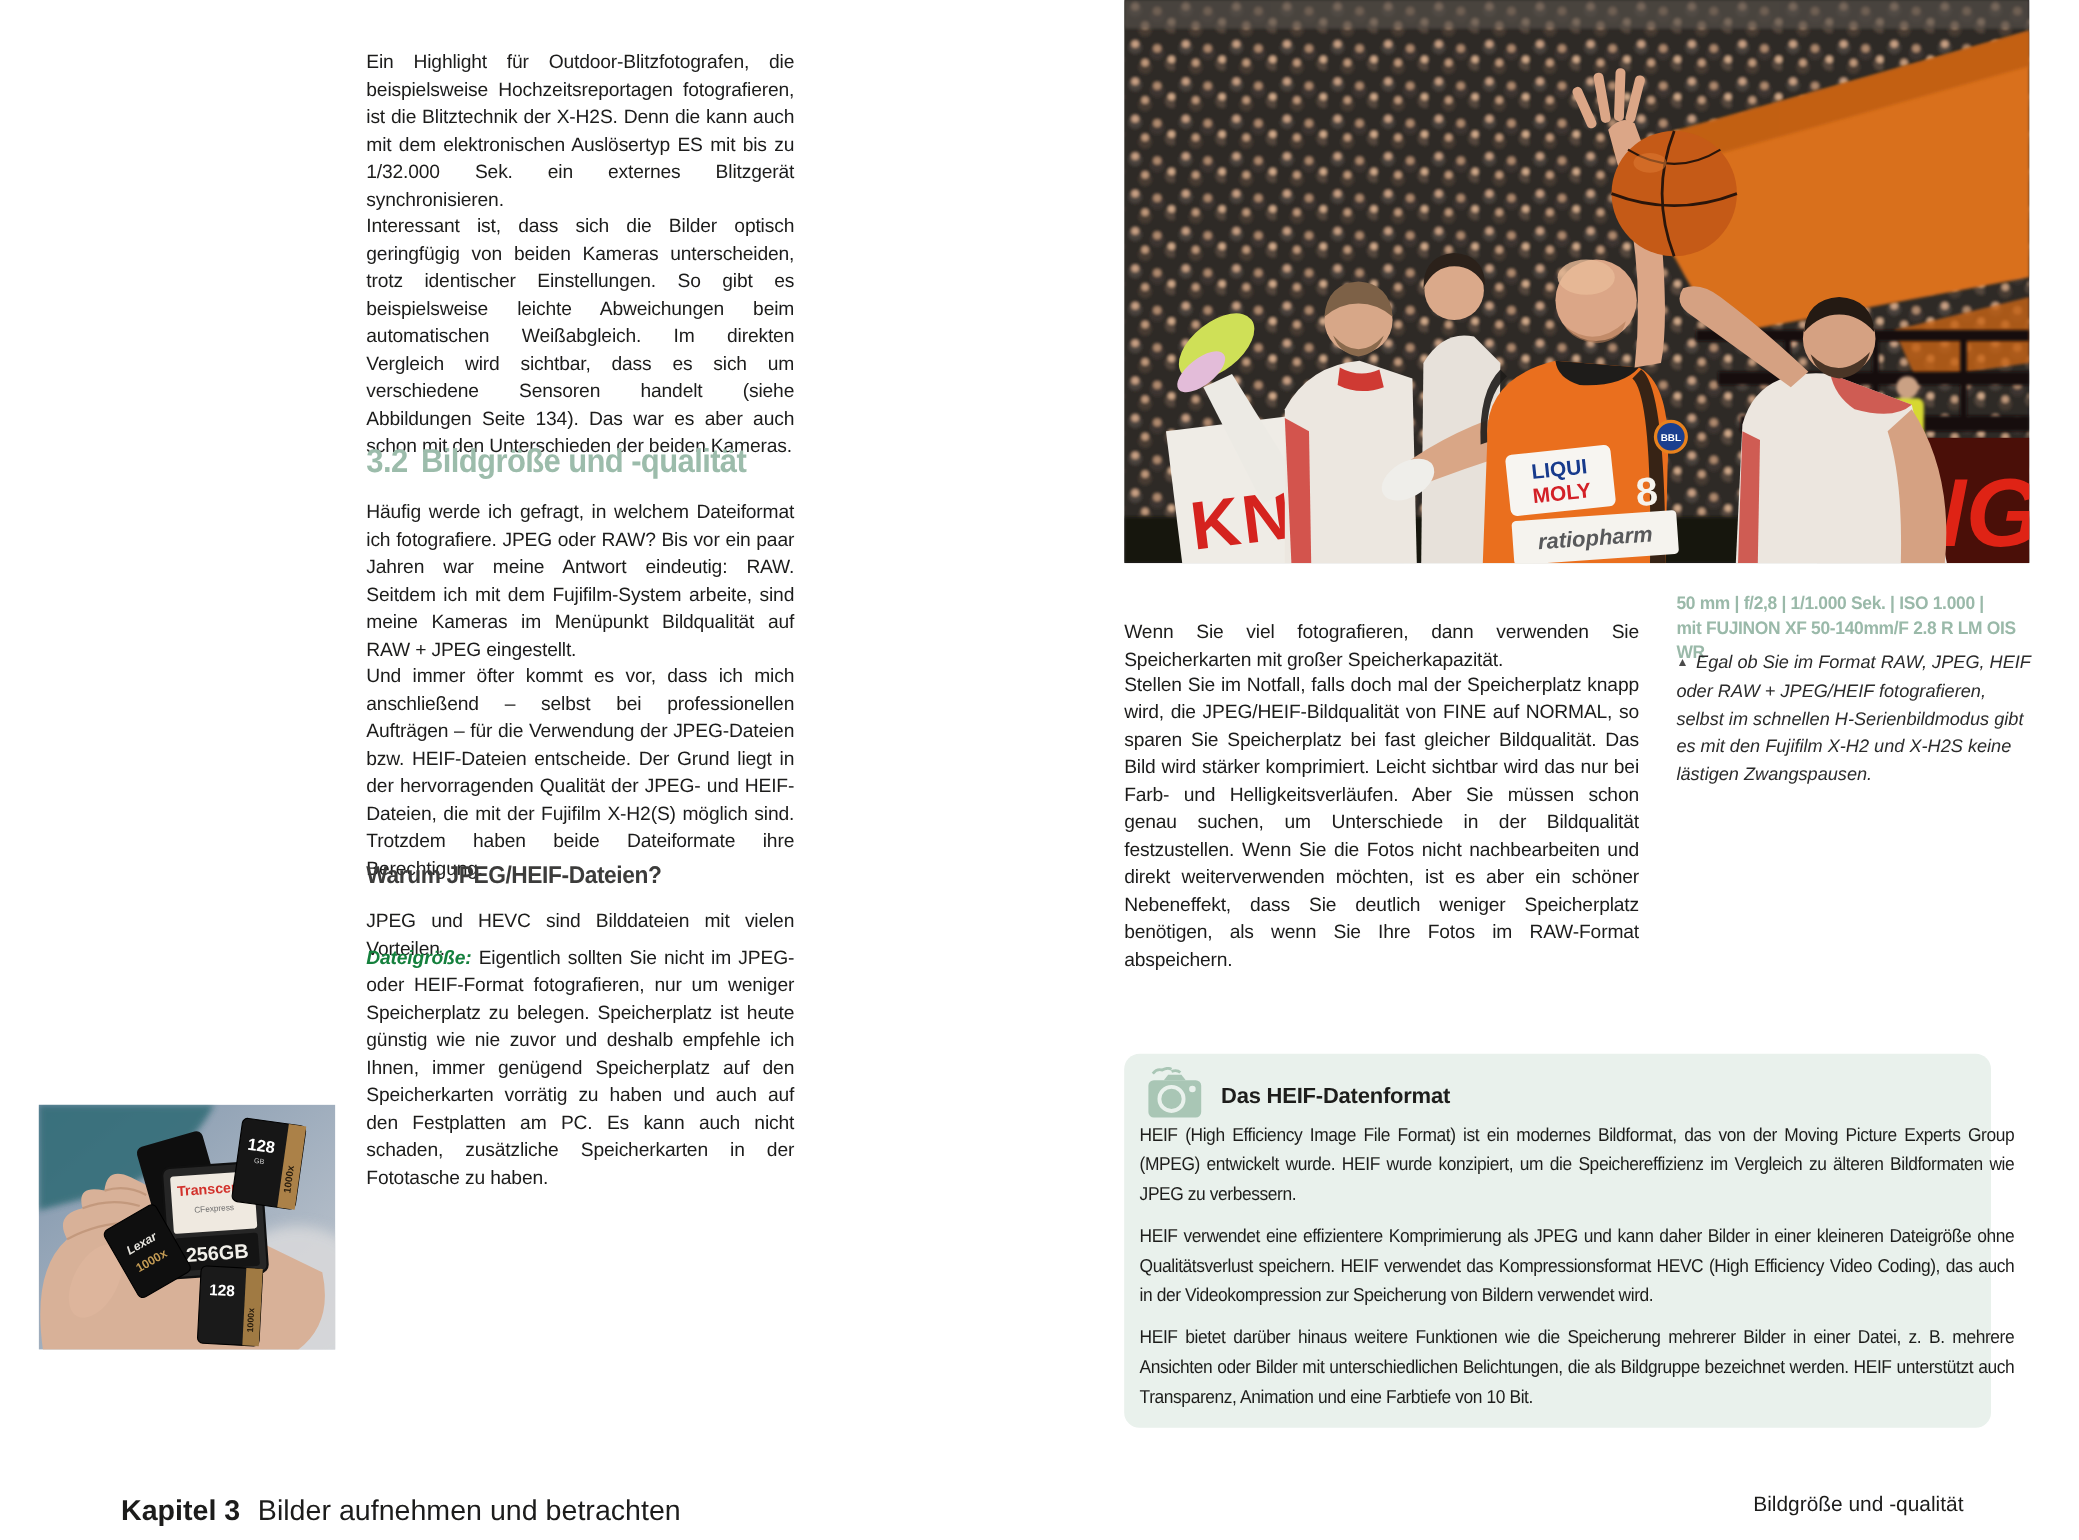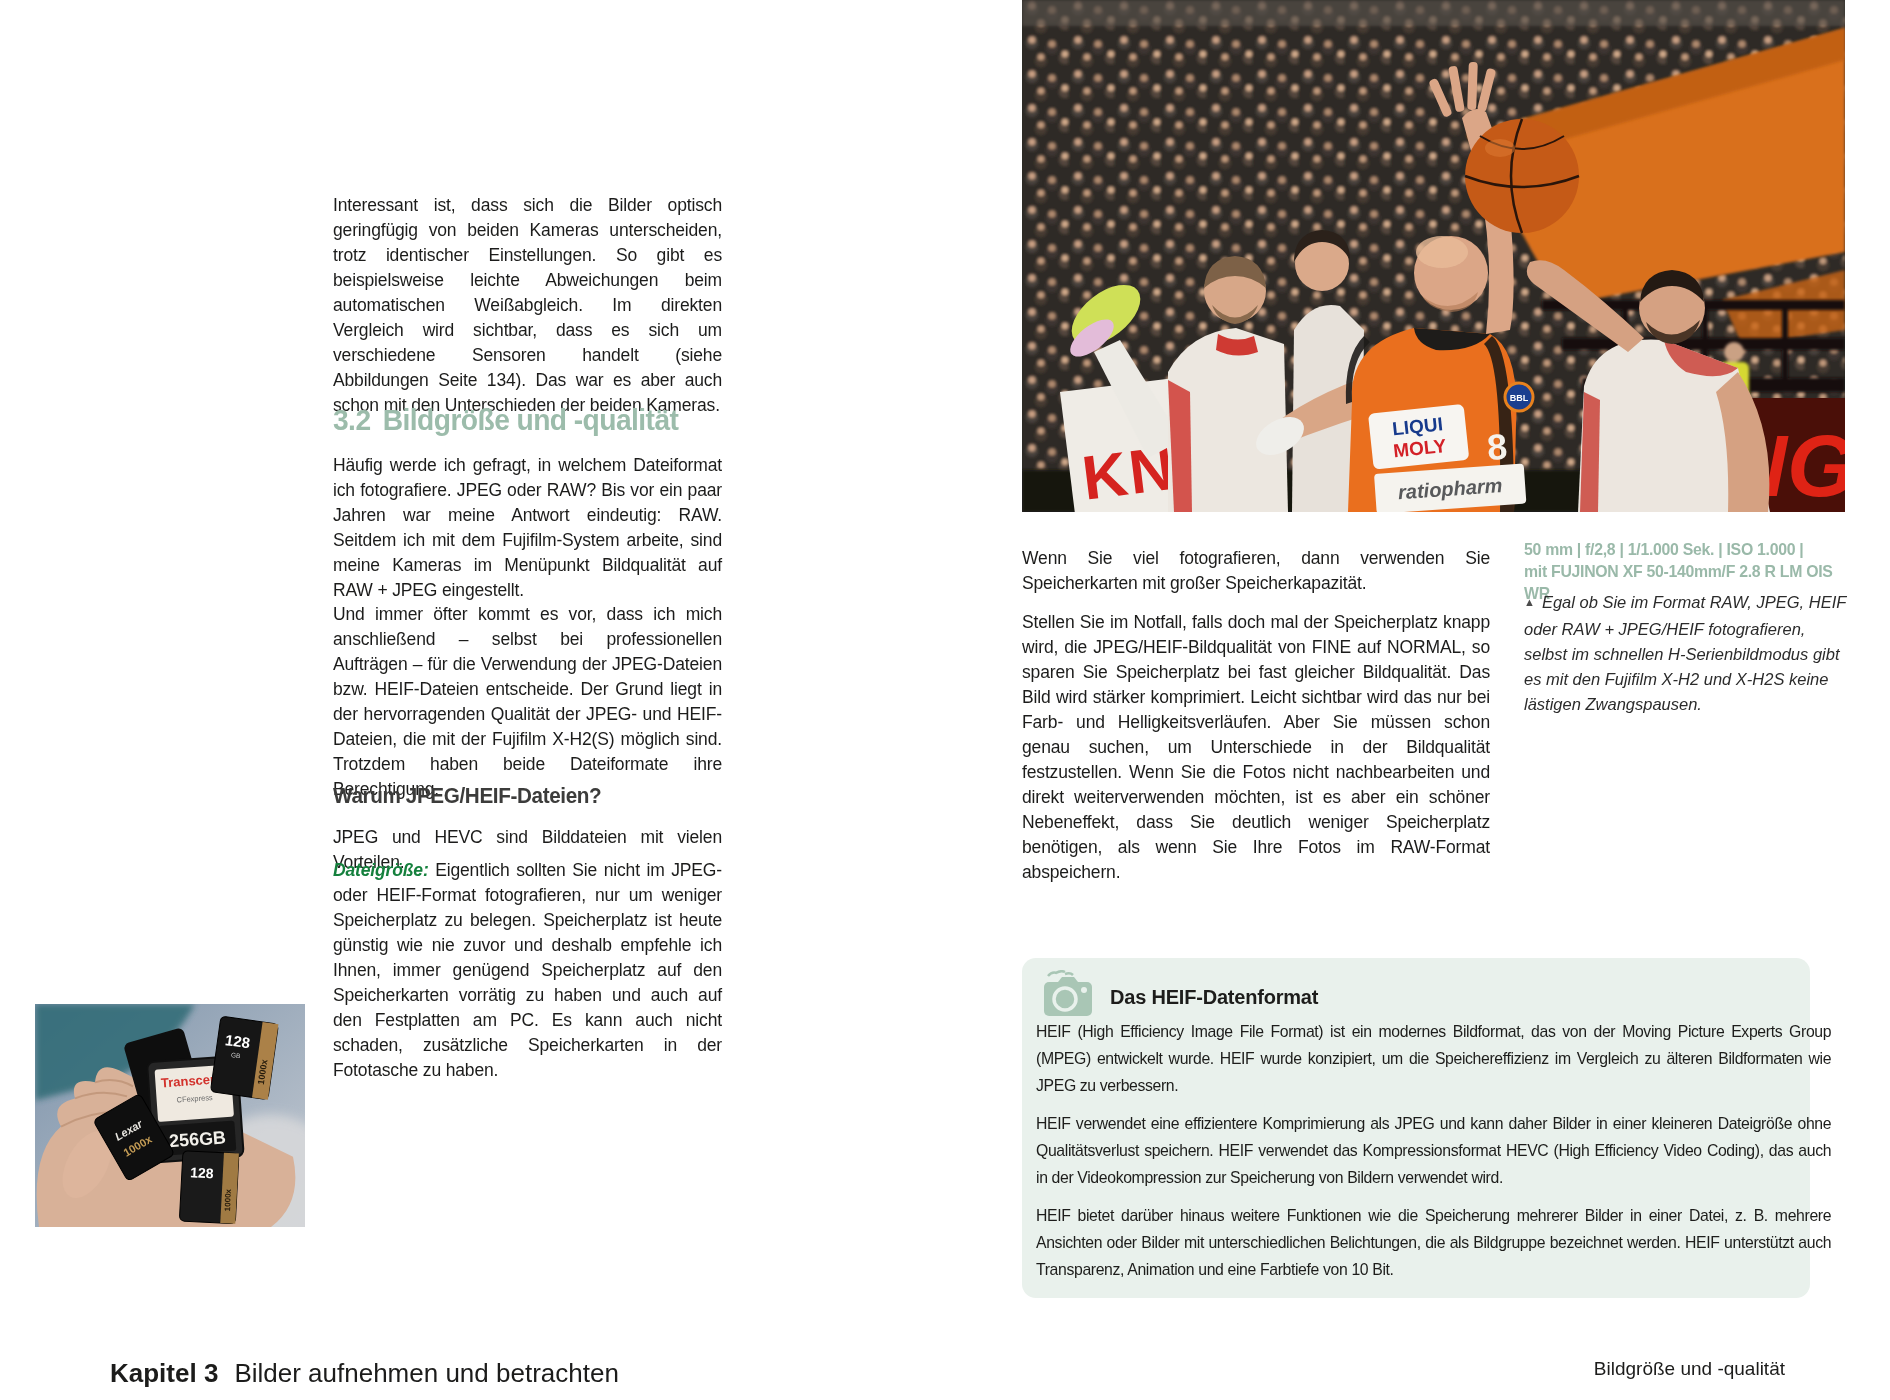--- a/index.html
+++ b/index.html
@@ -19,21 +19,21 @@
   .lh3{top:783px;left:333px;width:420px;margin:0;font-size:22px;font-weight:bold;
        color:#3c3c3b;letter-spacing:-0.4px;transform:scaleX(0.94);transform-origin:left;}
   .lp5{top:825px;}
   .lp6{top:858px;}
   .lead{color:#15803d;font-style:italic;font-weight:bold;}
   .cards-photo{left:35px;top:1004px;width:270px;height:223px;overflow:hidden;}
   .figcap{left:35px;top:1240px;width:300px;font-style:italic;font-size:16.5px;line-height:24px;color:#2b2b2b;}
   .marker{font-style:normal;color:#4b4b4b;font-size:11px;margin-right:7px;position:relative;top:-2px;}
   .bb-photo{left:1022px;top:0px;width:823px;height:512px;overflow:hidden;}
   .rcol{left:1022px;width:468px;}
-  .rp1{top:546px;}
+  .rp1{top:562px;}
   .rp2{top:610px;}
   .settings{left:1524px;top:538px;width:330px;font-size:16.5px;line-height:22px;font-weight:bold;
             color:#9ab9a9;letter-spacing:-0.3px;transform:scaleX(0.96);transform-origin:left;}
   .rcaption{left:1524px;top:590px;width:322px;font-style:italic;font-size:16.5px;line-height:25px;color:#2b2b2b;}
   .heifbox{left:1022px;top:958px;width:788px;height:340px;background:#e9f1ec;border-radius:14px;}
   .heif-icon{position:absolute;left:18px;top:12px;width:56px;height:48px;}
   .heif-title{position:absolute;left:88px;top:28px;margin:0;font-size:20px;font-weight:bold;
               color:#1d1d1b;letter-spacing:-0.2px;}
   .heifp{position:absolute;left:14px;width:855px;margin:0;font-size:17px;line-height:27px;
          text-align:justify;letter-spacing:-0.4px;color:#1d1d1b;
@@ -47,20 +47,21 @@
   .chapterline{left:110px;top:1358px;font-size:26px;color:#1c1c1b;}
   .chapterline .chap{font-weight:bold;margin-right:16px;}
   .sectionline{left:1330px;top:1358px;width:455px;text-align:right;font-size:19px;color:#1c1c1b;}
   svg text{font-family:"Liberation Sans",sans-serif;}
 </style>
 </head>
 <body>
 
 <div class="spread">
 
+  <p class="body abs lcol lp1">Ein Highlight für Outdoor-Blitzfotografen, die beispielsweise Hochzeitsreportagen fotografieren, ist die Blitztechnik der X-H2S. Denn die kann auch mit dem elektronischen Auslösertyp ES mit bis zu 1/32.000 Sek. ein externes Blitzgerät synchronisieren.</p>
   <p class="body abs lcol lp2">Interessant ist, dass sich die Bilder optisch geringfügig von beiden Kameras unterscheiden, trotz identischer Einstellungen. So gibt es beispielsweise leichte Abweichungen beim automatischen Weißabgleich. Im direkten Vergleich wird sichtbar, dass es sich um verschiedene Sensoren handelt (siehe Abbildungen Seite 134). Das war es aber auch schon mit den Unterschieden der beiden Kameras.</p>
 
   <h2 class="abs lh2"><span class="hnum">3.2</span><span>Bildgröße und -qualität</span></h2>
 
   <p class="body abs lcol lp3">Häufig werde ich gefragt, in welchem Dateiformat ich fotografiere. JPEG oder RAW? Bis vor ein paar Jahren war meine Antwort eindeutig: RAW. Seitdem ich mit dem Fujifilm-System arbeite, sind meine Kameras im Menüpunkt Bildqualität auf RAW + JPEG eingestellt.</p>
   <p class="body abs lcol lp4">Und immer öfter kommt es vor, dass ich mich anschließend – selbst bei professionellen Aufträgen – für die Verwendung der JPEG-Dateien bzw. HEIF-Dateien entscheide. Der Grund liegt in der hervorragenden Qualität der JPEG- und HEIF-Dateien, die mit der Fujifilm X-H2(S) möglich sind. Trotzdem haben beide Dateiformate ihre Berechtigung.</p>
 
   <h3 class="abs lh3">Warum JPEG/HEIF-Dateien?</h3>
 
   <p class="body abs lcol lp5">JPEG und HEVC sind Bilddateien mit vielen Vorteilen.</p>

